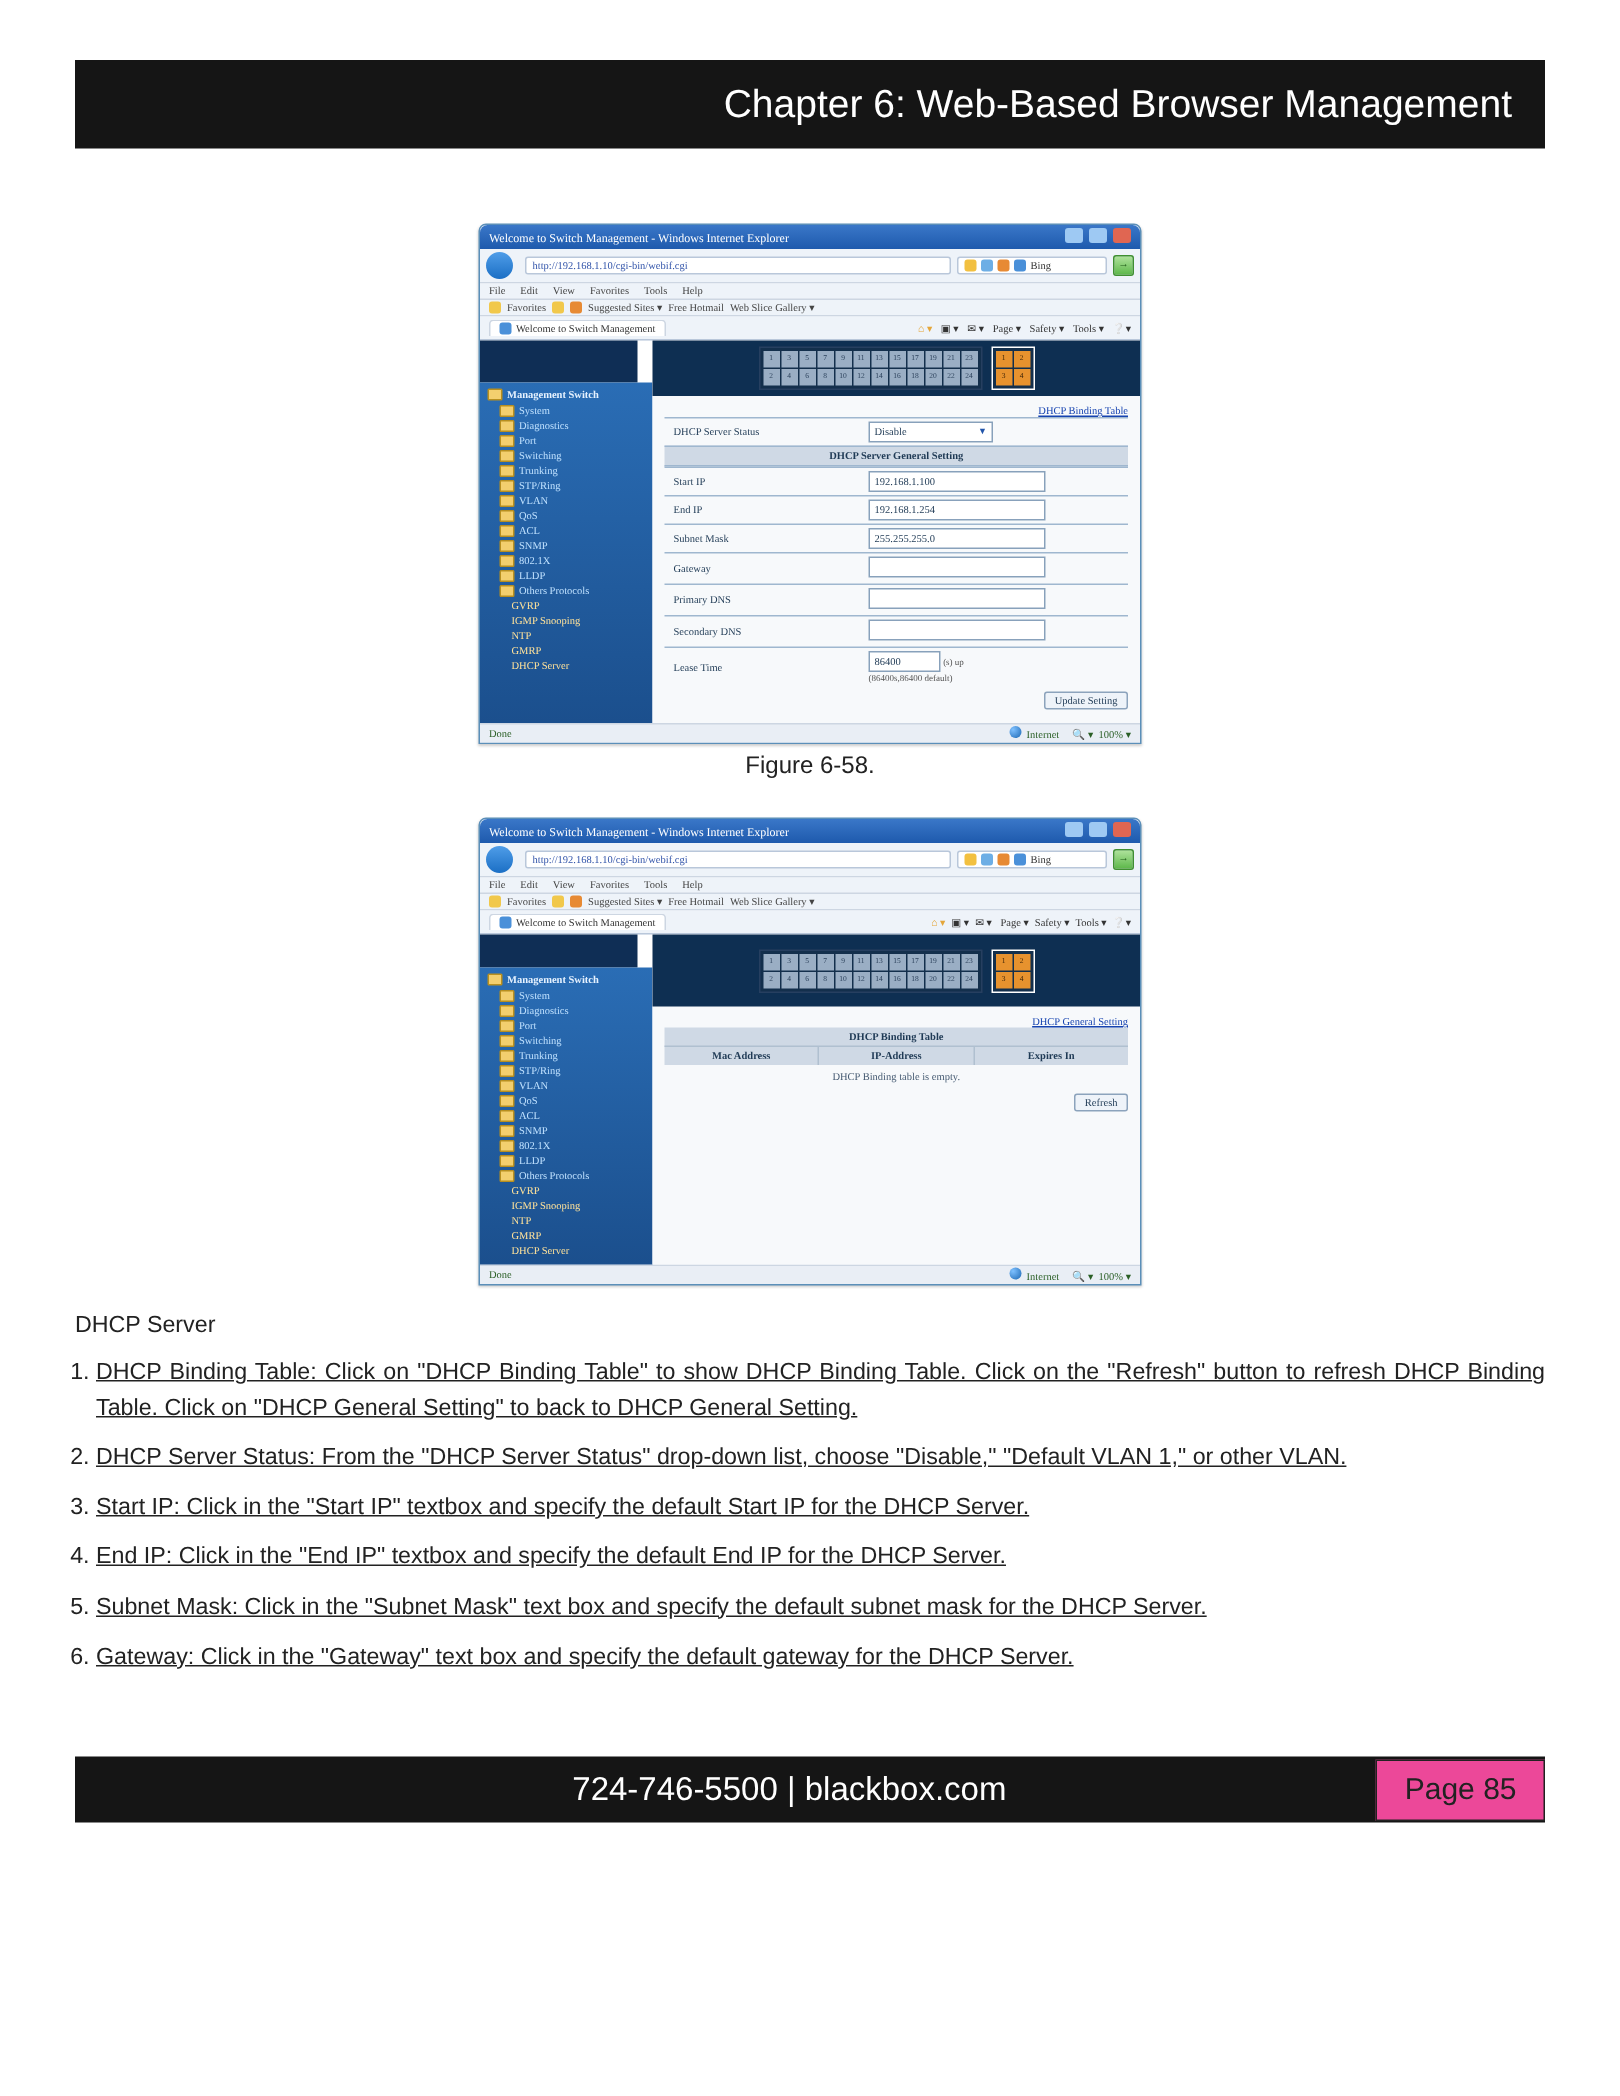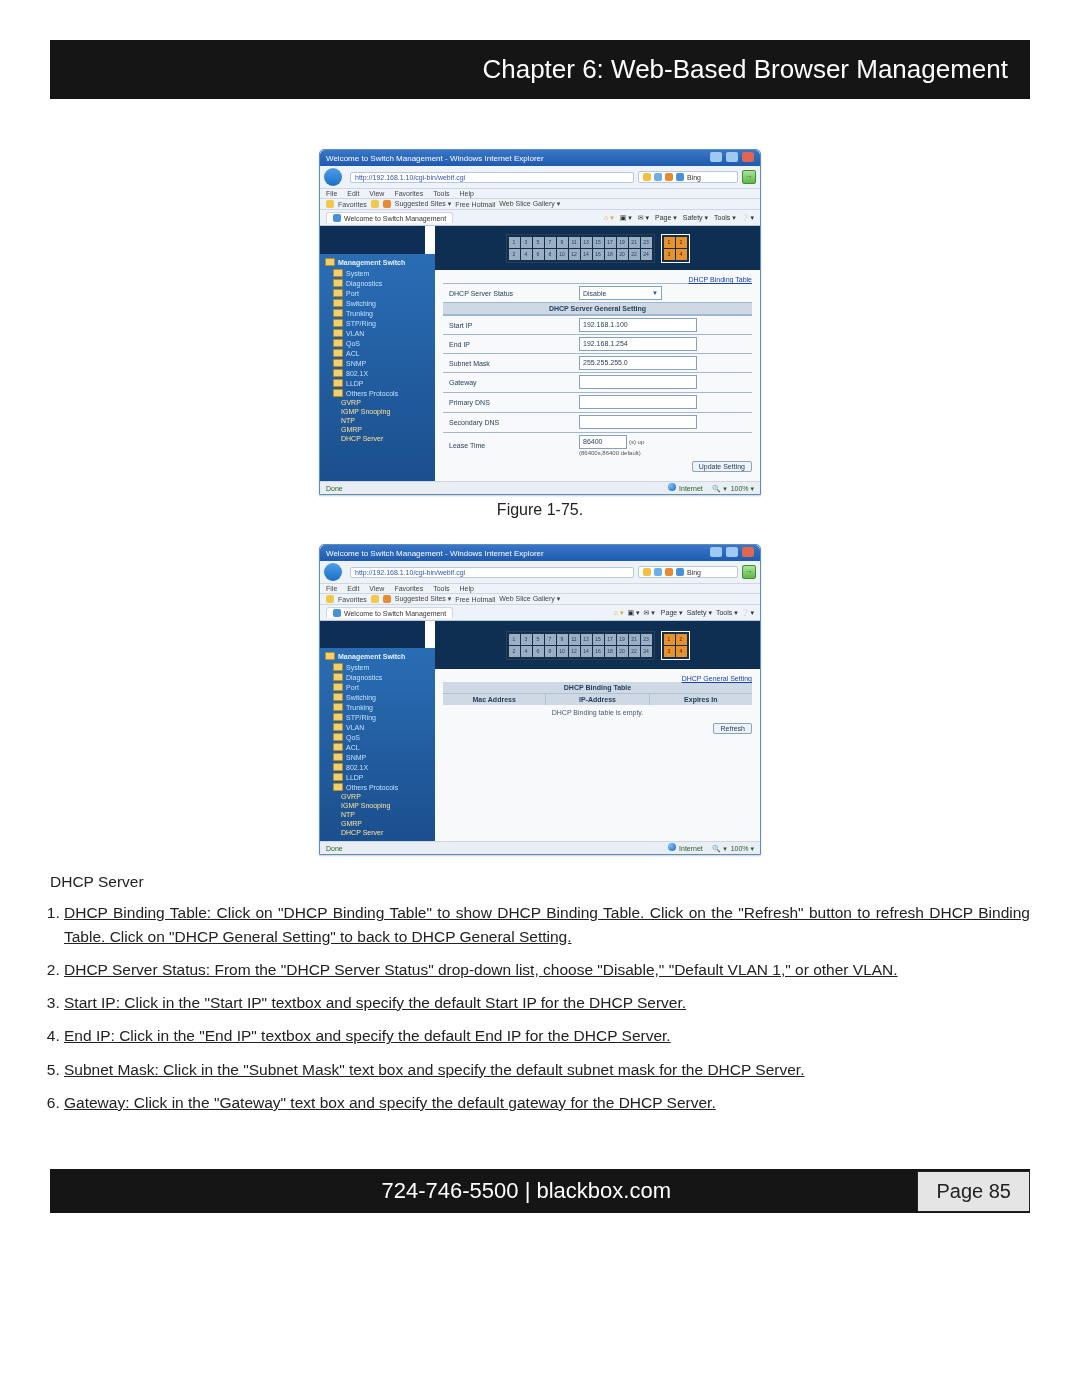--- a/index.html
+++ b/index.html
@@ -32,20 +32,21 @@
   .screenshot {
     width: 440px;
     border: 1px solid #5b8fb9;
     border-radius: 5px 5px 0 0;
     background: #fff;
     font-size: 7px;
     color: #333;
     display: inline-block;
     text-align: left;
     box-shadow: 0 1px 2px rgba(0,0,0,0.2);
+    font-family: Liberation Serif, serif;
   }
   .titlebar {
     background: linear-gradient(#3a77c8, #1e5aad);
     color: #fff;
     padding: 2px 6px;
     display: flex;
     justify-content: space-between;
     align-items: center;
     font-size: 8px;
     border-radius: 5px 5px 0 0;
@@ -128,21 +129,21 @@
   .footer {
     margin-top: 55px;
     display: flex;
     background: #151515;
     color: #fff;
     font-size: 22px;
     height: 44px;
     align-items: center;
   }
   .footer .contact{flex:1;text-align:center;padding-left:85px;}
-  .footer .pageno{background:#e5e5e5;color:#222;padding:8px 18px;border:1px solid #222;font-size:20px;}
+  .footer .pageno{background:#ec4899;color:#222;padding:8px 18px;border:1px solid #222;font-size:20px;}
   .inlabel{font-size:6px;color:#555;}
 </style>
 </head>
 <body>
 
 <div class="page">
   <div class="chapter-bar">
       <span>Chapter 6: Web-Based Browser Management</span>
     </div>
 
@@ -357,21 +358,21 @@
             <div class="btnrow"><span class="btn-small">Update Setting</span></div>
           </div>
         </div>
       </div>
 
       <div class="statusbar">
         <span>Done</span>
         <span><span class="globe"></span><span>Internet</span>&nbsp;&nbsp;&nbsp;&nbsp; 🔍 ▾ &nbsp;<span>100%</span> ▾</span>
       </div>
     </div>
-    <div class="caption">Figure 1-75.</div>
+    <div class="caption">Figure 6-58.</div>
   </div>
 
   <div class="figure-wrap">
     <div class="screenshot">
       <div class="titlebar">
         <span>Welcome to Switch Management - Windows Internet Explorer</span>
         <span>
           <span class="winbtn wb-min"></span>
           <span class="winbtn wb-max"></span>
           <span class="winbtn wb-close"></span>

